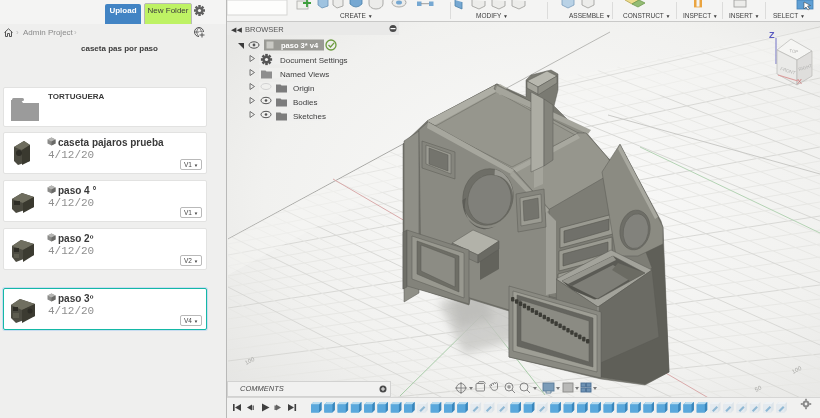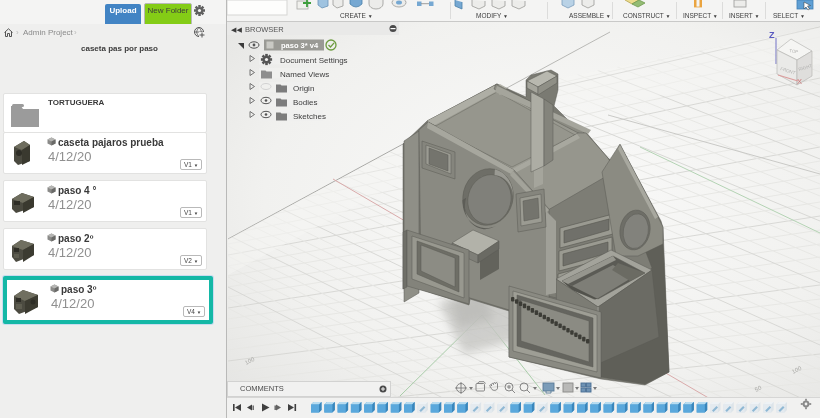--- a/index.html
+++ b/index.html
@@ -4,38 +4,38 @@
   html,body{margin:0;padding:0;width:820px;height:418px;overflow:hidden;
     font-family:"Liberation Sans",sans-serif;background:#fff;}
   #app{position:relative;width:820px;height:418px;}
   .abs{position:absolute;}
   
   #panel{left:0;top:0;width:227px;height:418px;background:#efefee;}
   #panel-top{left:0;top:0;width:227px;height:24px;background:#f4f4f3;}
   .btn{position:absolute;top:4px;height:28px;border-radius:2px;font-size:8px;
     line-height:13px;text-align:center;}
   #btn-upload{left:105px;width:36px;background:#4284c4;color:#fff;font-weight:bold;}
-  #btn-newfolder{left:144px;width:46px;background:#84cc16;border:1px solid #b9b9b9;color:#3c3c3c;top:3px;}
+  #btn-newfolder{left:144px;width:46px;background:#bef264;border:1px solid #b9b9b9;color:#3c3c3c;top:3px;}
   #crumb{left:0;top:24px;width:227px;height:17px;background:#efefee;font-size:8px;color:#8a8a8a;}
   #crumb b{color:#3c3c3c;}
   .card{position:absolute;left:3px;width:202px;background:#fff;border:1px solid #e2e2e1;
     border-radius:2px;}
   .cname{position:absolute;left:44px;top:4px;font-size:8px;font-weight:bold;color:#3a3a3a;}
   .cname2{position:absolute;left:54px;top:4px;font-size:10px;font-weight:bold;color:#3a3a3a;}
-  .cdate{position:absolute;left:44px;top:16px;font-size:13px;color:#8f8f8f;}
+  .cdate{position:absolute;left:44px;top:16px;font-size:11px;color:#8f8f8f;font-family:Liberation Mono, monospace;}
   .ver{position:absolute;right:4px;bottom:3px;width:20px;height:9px;border:1px solid #b9b9b9;
     border-radius:2px;font-size:6.5px;color:#444;text-align:center;line-height:9px;background:#fff;}
   .thumb{position:absolute;left:2px;top:2px;width:38px;height:36px;}
   
   #toolbar{left:227px;top:0;width:593px;height:21px;background:#f4f4f3;border-bottom:1px solid #c9c9c8;}
   .tlabel{position:absolute;top:12px;font-size:6.5px;color:#3d3d3d;white-space:nowrap;}
   .tsep{position:absolute;top:2px;width:1px;height:17px;background:#dcdcdb;}
   
   #comments{left:227px;top:381px;width:162px;height:14px;background:#f1f1f0;
-    border:1px solid #d2d2d1;font-size:7.5px;color:#4a4a4a;line-height:14px;}
+    border:1px solid #d2d2d1;font-size:7.5px;color:#4a4a4a;line-height:14px;font-style:italic;}
   #timeline{left:227px;top:397px;width:593px;height:21px;background:#f1f1f0;border-top:1px solid #d6d6d5;}
 </style></head>
 <body>
 <div id="app">
 
 <svg class="abs" style="left:227px;top:21px" width="593" height="397" viewBox="227 21 593 397">
 <defs>
   <radialGradient id="vpbg" cx="55%" cy="45%" r="75%">
     <stop offset="0" stop-color="#fafaf9"></stop>
           <stop offset="0.65" stop-color="#f1f1ef"></stop>
@@ -415,21 +415,21 @@
     <span style="position:absolute;left:74px;top:4px;line-height:9px;color:#b9b9b9">›</span>
     <span style="position:absolute;left:81px;top:20px;line-height:9px;"><b>caseta pas por paso</b></span>
     <svg class="abs" style="left:193px;top:2px" width="12" height="12" viewBox="0 0 12 12">
       <circle cx="6" cy="6" r="4.5" fill="none" stroke="#555" stroke-width="1"></circle>
       <path d="M 1.5 6 h 9 M 6 1.5 c 3,3 3,6 0,9 M 6 1.5 c -3,3 -3,6 0,9" fill="none" stroke="#555" stroke-width="0.8"></path>
       <rect x="6" y="6" width="6" height="6" fill="#efefee"></rect>
       <path d="M 6.5 9 h 5 M 9 6.5 v 5" stroke="#555" stroke-width="1"></path>
     </svg>
   </div>
 
-  <div class="card" style="top:93px;height:38px;">
+  <div class="card" style="top:87px;height:38px;">
     <svg class="thumb" viewBox="0 0 38 36">
           <path d="M 5 10 h 10 l 2 3 h -12 z" fill="#9b9b9b"></path>
       <rect x="5" y="13" width="28" height="18" fill="#9b9b9b"></rect>
       <rect x="6" y="8" width="12" height="3" rx="1.5" fill="#9b9b9b"></rect>
         </svg>
     <div class="cname">TORTUGUERA</div>
   </div>
   <div class="card" style="top:132px;height:40px;">
         <svg class="thumb" viewBox="0 0 38 36">
           <polygon points="8,12 18,6 24,10 24,26 12,30 8,26" fill="#4a493f"></polygon>
@@ -472,21 +472,21 @@
         </svg>
         <svg style="position:absolute;left:43px;top:4px" width="9" height="9" viewBox="0 0 9 9">
           <polygon points="0.5,2.5 4.5,0.5 8.5,2.5 8.5,6.5 4.5,8.5 0.5,6.5" fill="#8a8a88"></polygon>
           <polygon points="0.5,2.5 4.5,0.5 8.5,2.5 4.5,4.5" fill="#b5b5b3"></polygon>
           <polygon points="4.5,4.5 8.5,2.5 8.5,6.5 4.5,8.5" fill="#6a6a68"></polygon>
         </svg>
         <div class="cname2">paso 2º</div>
         <div class="cdate">4/12/20</div>
         <div class="ver">V2 <span style="font-size:4.5px">▼</span></div>
       </div>
-<div class="card" style="top:276px;height:40px;border:4px solid #14b8a6;box-shadow:0 0 0 1px #c9dcf0;">
+<div class="card" style="top:288px;height:40px;border:1px solid #14b8a6;box-shadow:0 0 0 1px #c9dcf0;">
         <svg class="thumb" viewBox="0 0 38 36">
           <polygon points="5,14 14,8 29,13 29,25 10,32 5,27" fill="#4c4b41"></polygon>
           <polygon points="5,14 14,8 29,13 16,19" fill="#706f60"></polygon>
           <polygon points="16,19 29,13 29,25 16,32" fill="#3c3b31"></polygon>
           <circle cx="24" cy="20" r="2.5" fill="#2e2d26"></circle>
           <rect x="7" y="16" width="5" height="4" fill="#2e2d26"></rect>
           <rect x="7" y="22" width="6" height="5" fill="#5e5d50"></rect>
         </svg>
         <svg style="position:absolute;left:43px;top:4px" width="9" height="9" viewBox="0 0 9 9">
           <polygon points="0.5,2.5 4.5,0.5 8.5,2.5 8.5,6.5 4.5,8.5 0.5,6.5" fill="#8a8a88"></polygon>

